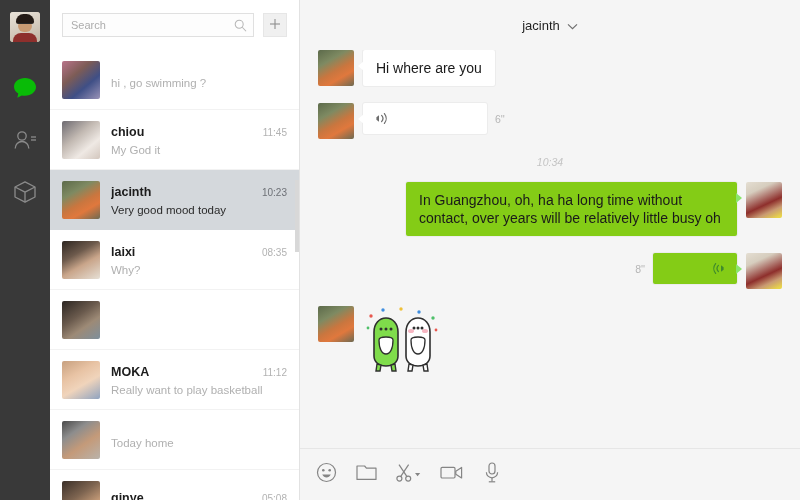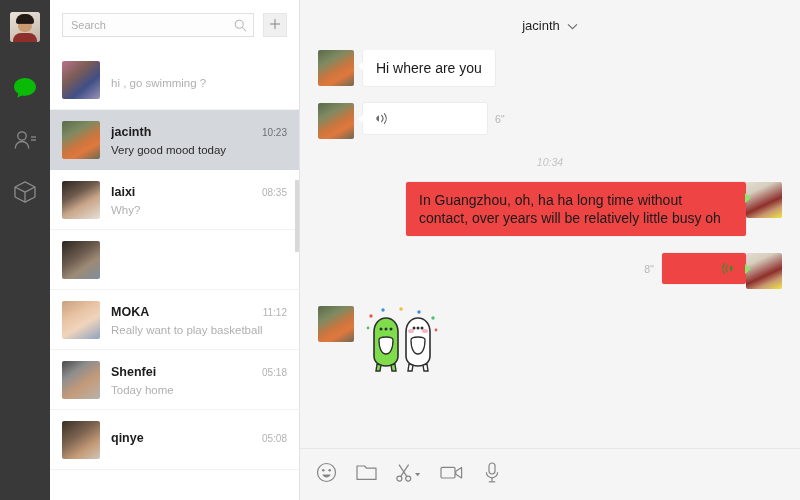--- a/index.html
+++ b/index.html
@@ -155,22 +155,22 @@
     background: #ffffff;
     border-radius: 2px;
     padding: 9px 13px;
     font-size: 14px; line-height: 18px;
     color: #1a1a1a;
     margin-left: 9px;
     box-shadow: 0 0 0 1px rgba(0,0,0,0.035);
     word-wrap: break-word;
   }
   .msg.out .bubble {
-    background: #ef4444;
-    margin-left: 0; 
+    background: #84cc16;
+    margin-left: 0; margin-right: 9px;
   }
   .bubble::before {
     content: ''; position: absolute;
     left: -5px; top: 11px;
     width: 0; height: 0;
     border-top: 5px solid transparent;
     border-bottom: 5px solid transparent;
     border-right: 6px solid #ffffff;
   }
   .msg.out .bubble::before {
@@ -277,20 +277,30 @@
       </div>
     </div>
 
     <div class="chat-list" id="chat-list">
         <div class="chat-row">
           <div class="chat-avatar" style="background: linear-gradient(140deg, rgb(184, 116, 138) 0%, rgb(125, 92, 86) 35%, rgb(63, 79, 134) 65%, rgb(154, 147, 183) 100%);"></div>
           <div class="chat-meta">
             <div class="chat-preview">hi , go swimming ?</div>
           </div>
         </div>
+        <div class="chat-row">
+          <div class="chat-avatar" style="background: linear-gradient(140deg, rgb(109, 106, 112) 0%, rgb(194, 185, 178) 40%, rgb(239, 233, 228) 70%, rgb(210, 198, 189) 100%);"></div>
+          <div class="chat-meta">
+            <div class="chat-top">
+              <div class="chat-name">chiou</div>
+              <div class="chat-time">11:45</div>
+            </div>
+            <div class="chat-preview">My God it</div>
+          </div>
+        </div>
         <div class="chat-row selected">
           <div class="chat-avatar" style="background: linear-gradient(150deg, rgb(92, 106, 74) 0%, rgb(126, 138, 98) 30%, rgb(201, 118, 63) 55%, rgb(224, 120, 61) 72%, rgb(109, 106, 82) 100%);"></div>
           <div class="chat-meta">
             <div class="chat-top">
               <div class="chat-name">jacinth</div>
               <div class="chat-time">10:23</div>
             </div>
             <div class="chat-preview">Very good mood today</div>
           </div>
         </div>
@@ -313,24 +323,20 @@
             <div class="chat-top">
               <div class="chat-name">MOKA</div>
               <div class="chat-time">11:12</div>
             </div>
             <div class="chat-preview">Really want to play basketball</div>
           </div>
         </div>
         <div class="chat-row">
           <div class="chat-avatar" style="background: linear-gradient(145deg, rgb(74, 74, 74) 0%, rgb(141, 141, 141) 30%, rgb(196, 154, 121) 60%, rgb(185, 179, 171) 100%);"></div>
           <div class="chat-meta">
-            <div class="chat-top">
-              <div class="chat-name">Shenfei</div>
-              <div class="chat-time">05:18</div>
-            </div>
             <div class="chat-preview">Today home</div>
           </div>
         </div>
         <div class="chat-row">
           <div class="chat-avatar" style="background: linear-gradient(145deg, rgb(58, 47, 40) 0%, rgb(125, 100, 80) 40%, rgb(197, 155, 120) 70%, rgb(207, 197, 184) 100%);"></div>
           <div class="chat-meta">
             <div class="chat-top">
               <div class="chat-name">qinye</div>
               <div class="chat-time">05:08</div>
             </div>

